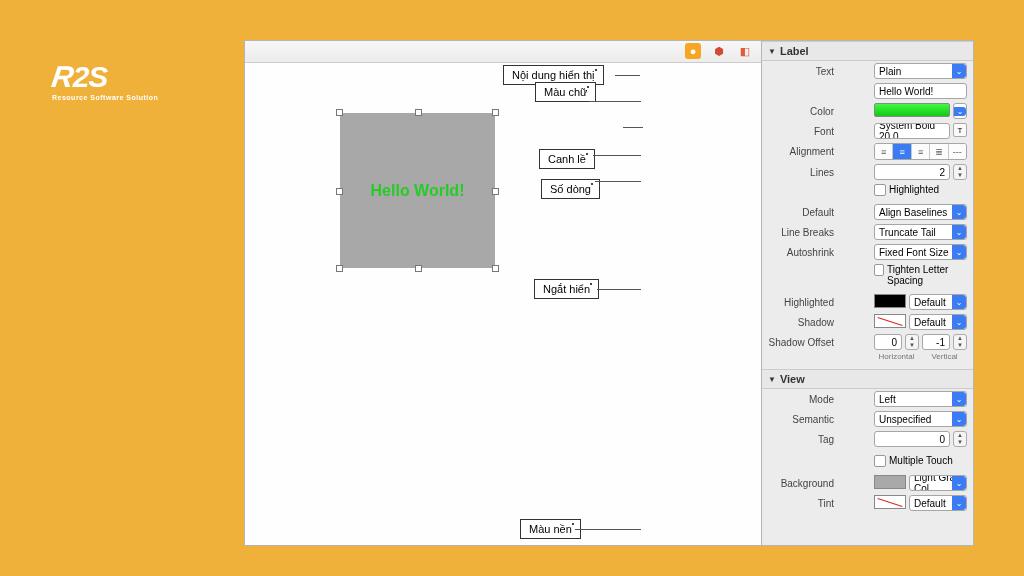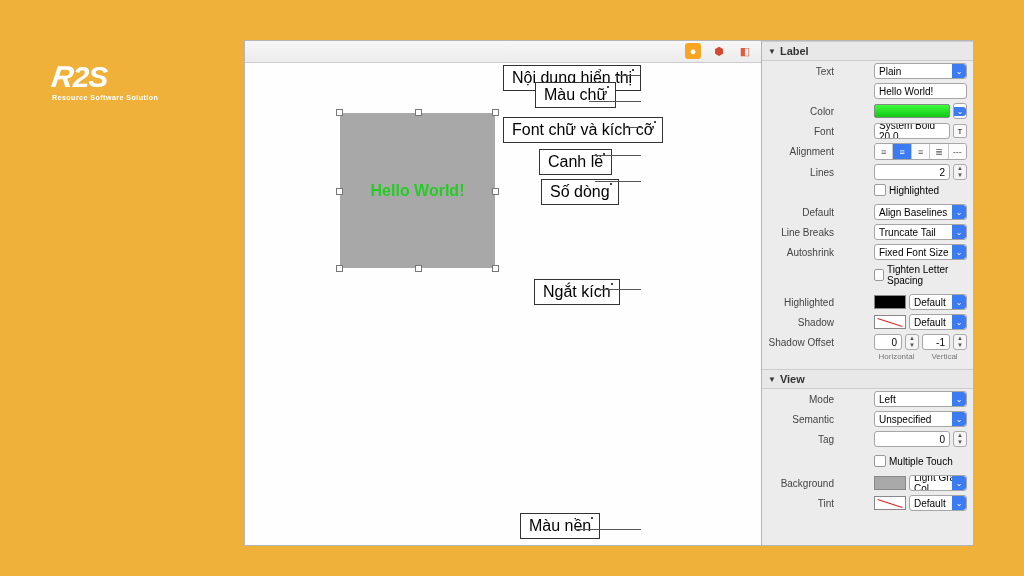--- a/index.html
+++ b/index.html
@@ -86,21 +86,21 @@
   .htl{top:-4px;left:-4px}.htr{top:-4px;right:-4px}.hbl{bottom:-4px;left:-4px}.hbr{bottom:-4px;right:-4px}
   .htm{top:-4px;left:50%;margin-left:-3px}.hbm{bottom:-4px;left:50%;margin-left:-3px}
   .hml{left:-4px;top:50%;margin-top:-3px}.hmr{right:-4px;top:50%;margin-top:-3px}
 
   
   .callout {
     position: absolute;
     background: #fff;
     border: 1px solid #333;
     padding: 3px 8px;
-    font-size: 16px;
+    font-size: 11px;
     white-space: nowrap;
   }
   .callout::after {
     content:"";
     position:absolute;
     border: 1.1px solid #444;
   }
   
   .leader {
     position:absolute; background:#555; height:1px;
@@ -133,21 +133,20 @@
   }
   .row .lab {
     width: 66px;
     text-align: right;
     color: #444;
     font-size: 10px;
   }
   .row .ctl {
     flex: 1;
     display: flex;
-    align-items: center;
     gap: 3px;
     padding-left: 36px;
   }
   .popup, .txt {
     flex: 1;
     height: 16px;
     background: #fff;
     border: 1px solid #a6a6a6;
     border-radius: 3px;
     font-size: 10px;
@@ -225,24 +224,23 @@
       <div class="sel-handle htr"></div>
       <div class="sel-handle hml"></div>
       <div class="sel-handle hmr"></div>
       <div class="sel-handle hbl"></div>
       <div class="sel-handle hbm"></div>
       <div class="sel-handle hbr"></div>
     </div>
 
     <div class="callout" style="top:2px; left:258px">Nội dung hiển thị</div>
     <div class="callout" style="top:19px; left:290px">Màu chữ</div>
-    <div class="callout" style="top:54px; left:258px">Font chữ và kích cỡ</div>
     <div class="callout" style="top:86px; left:294px">Canh lề</div>
     <div class="callout" style="top:116px; left:296px">Số dòng</div>
-    <div class="callout" style="top:216px; left:289px">Ngắt kích</div>
+    <div class="callout" style="top:216px; left:289px">Ngắt hiển</div>
     <div class="callout" style="bottom:6px; left:275px">Màu nền</div>
 
     <div class="leader" style="top:12px;left:370px;width:25px"></div>
     <div class="leader" style="top:38px;left:344px;width:52px"></div>
     <div class="leader" style="top:64px;left:378px;width:20px"></div>
     <div class="leader" style="top:92px;left:348px;width:48px"></div>
     <div class="leader" style="top:118px;left:350px;width:46px"></div>
     <div class="leader" style="top:226px;left:352px;width:44px"></div>
     <div class="leader" style="bottom:15px;left:330px;width:66px"></div>
   </div>

